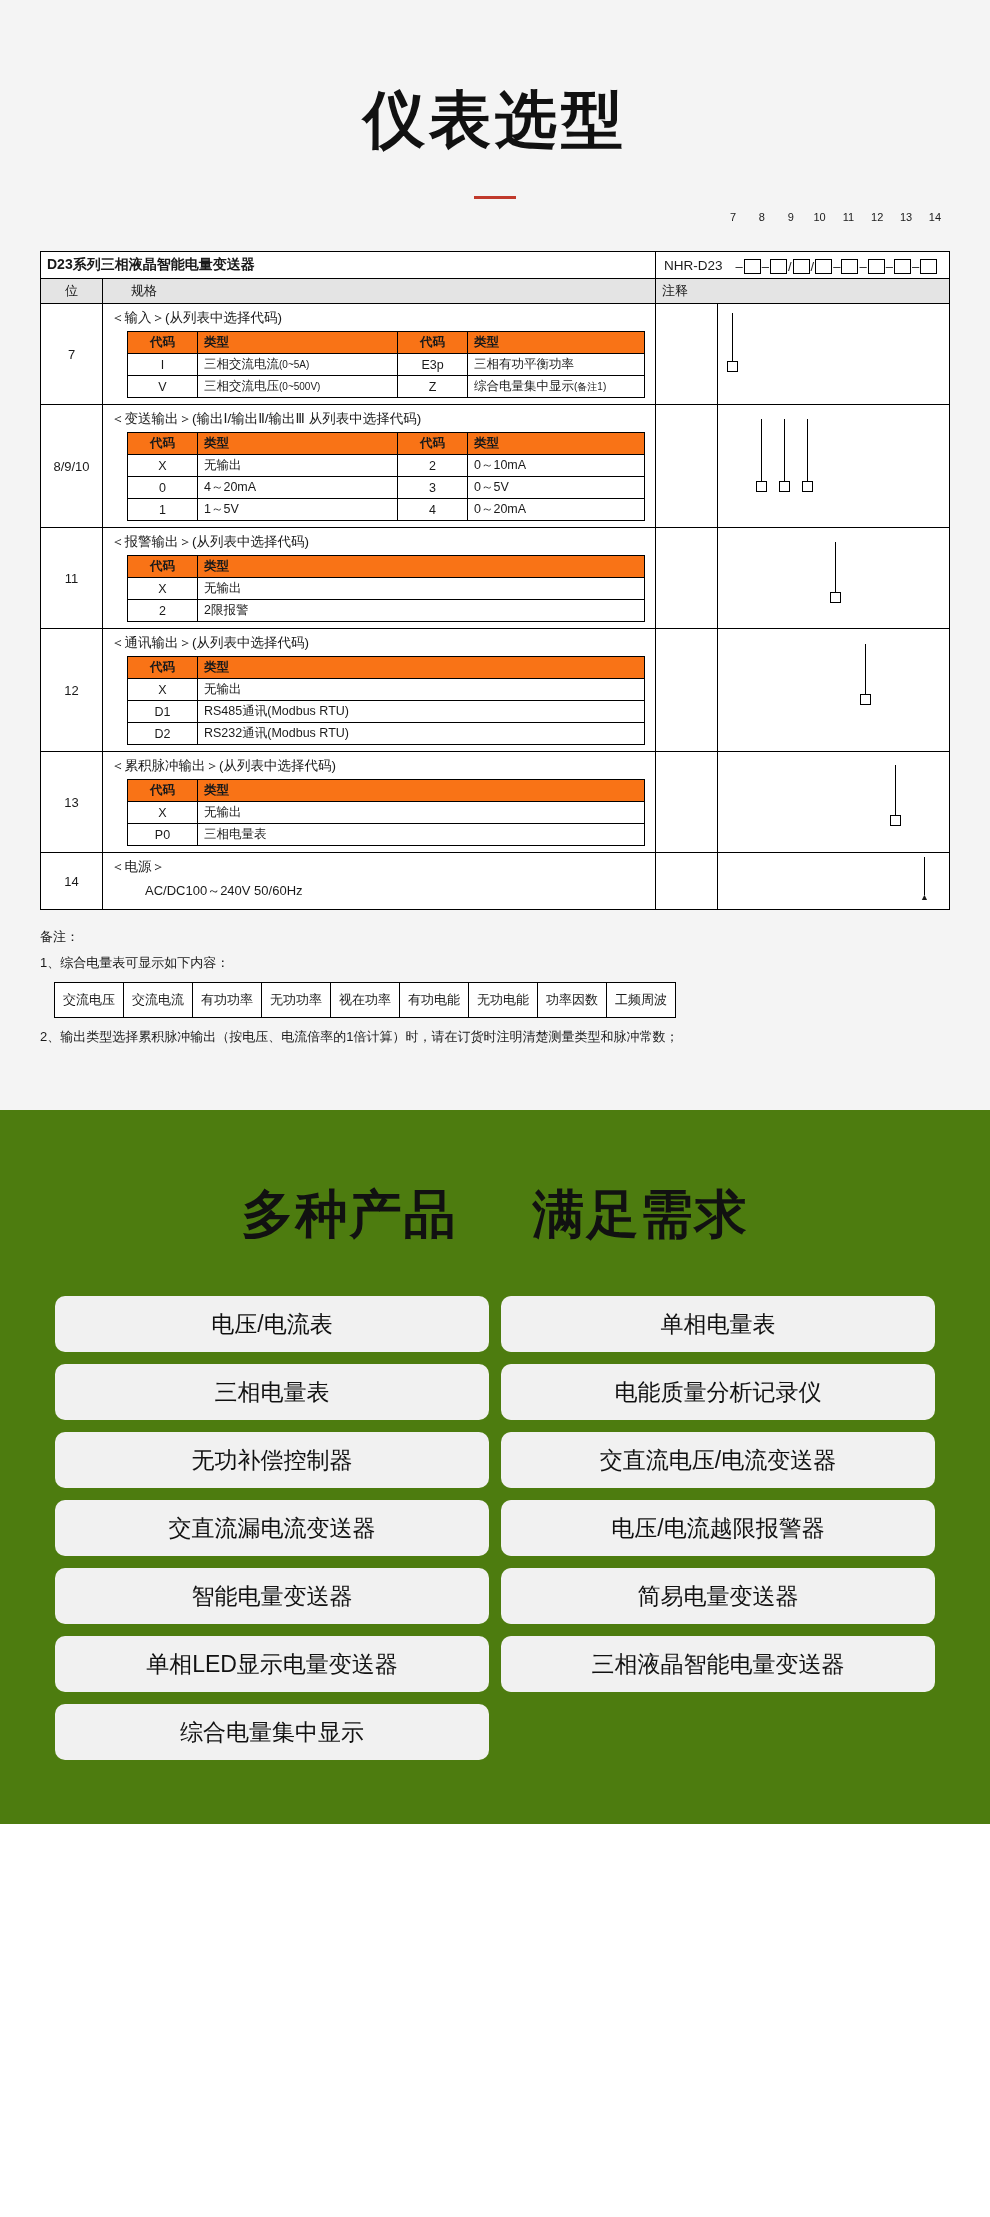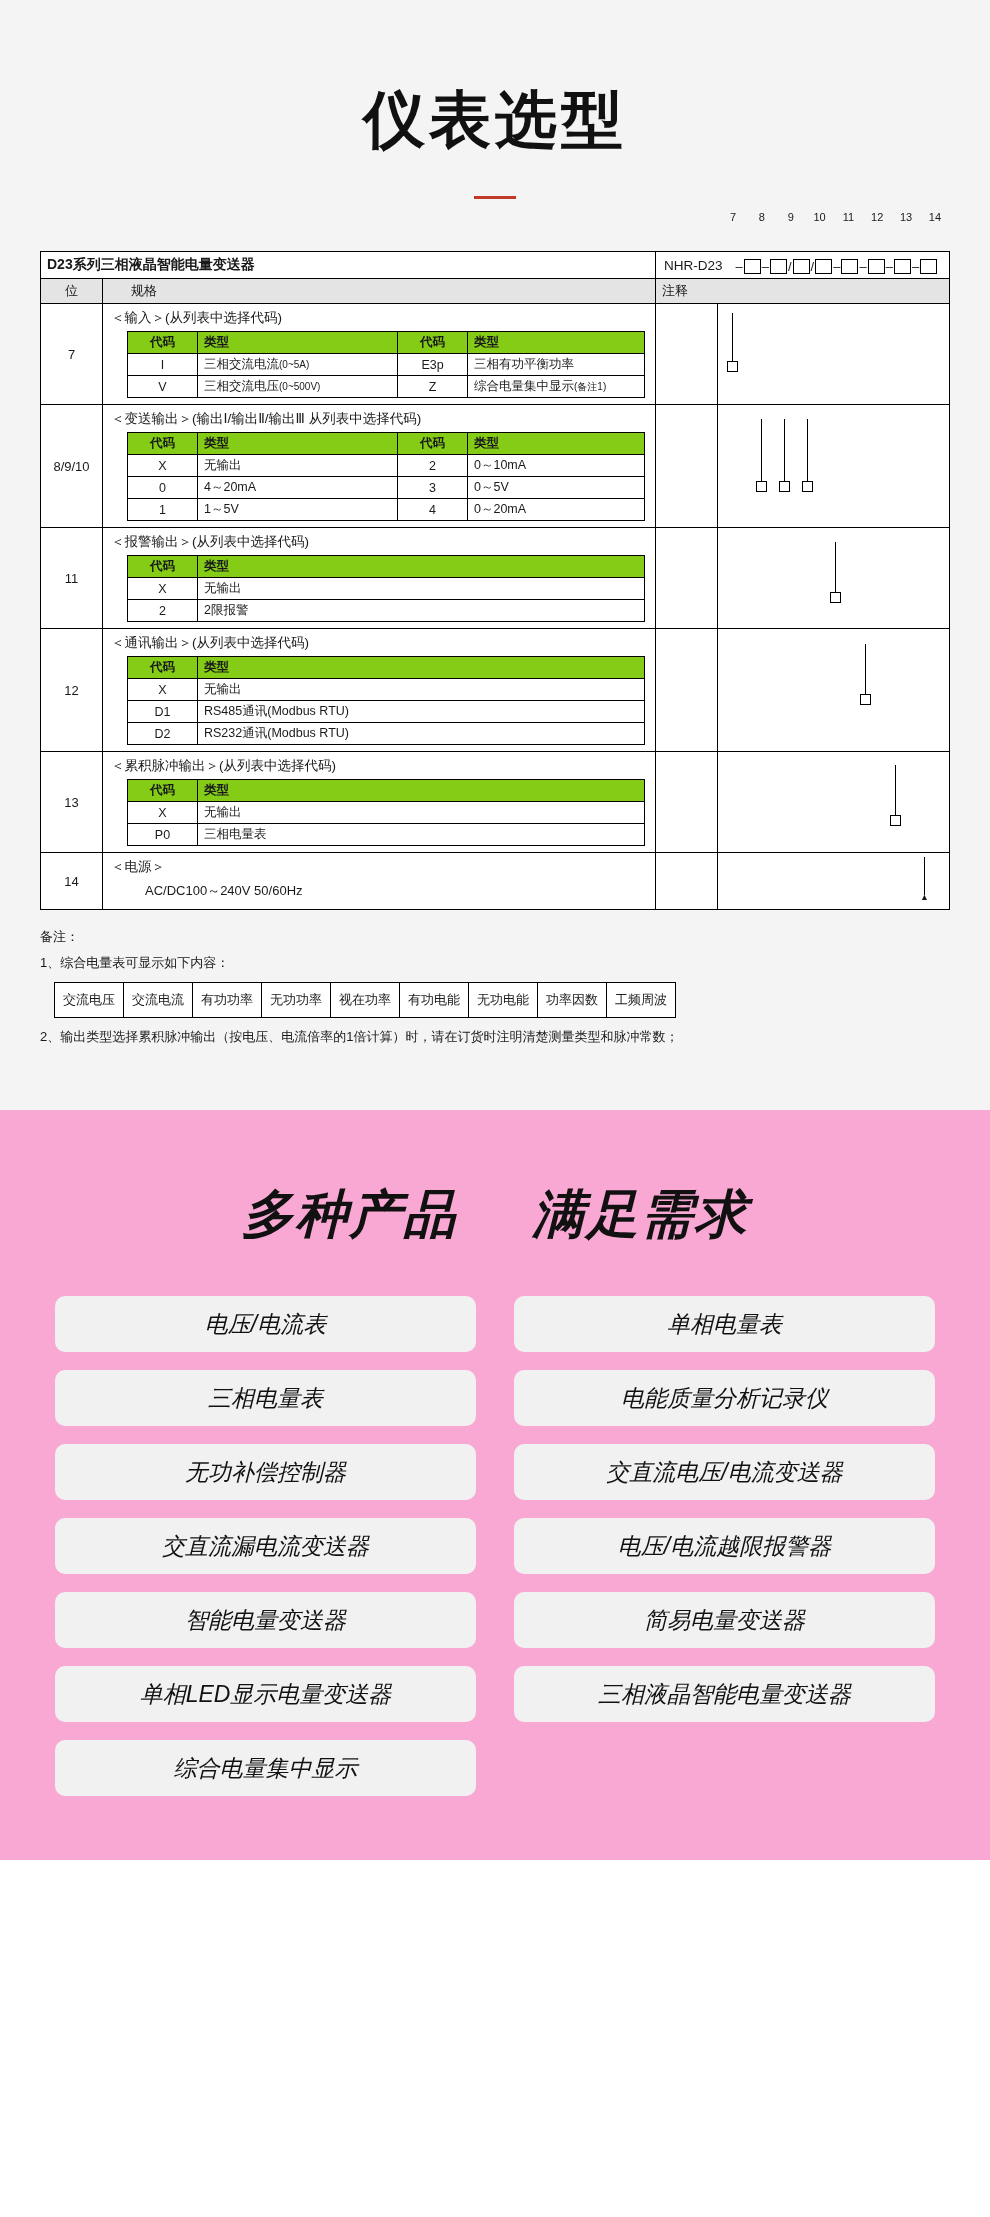--- a/index.html
+++ b/index.html
@@ -62,21 +62,21 @@
     border-collapse: collapse;
     width: 100%;
     font-size: 12.5px;
     margin-top: 4px;
   }
   table.inner td {
     border: 1px solid #000;
     padding: 2px 6px;
   }
   table.inner td.code { width: 70px; text-align: center; }
-  table.inner tr.head td { background: #84cc16; font-weight: bold; }
+  table.inner tr.head td { background: #f97316; font-weight: bold; }
   .grp-title { font-size: 13.5px; padding: 2px 0 0 2px; }
   .small-note { font-size: 10px; }
 
   .inner-pad { padding: 3px 6px 6px 6px !important; }
 
   
   .code-line {
     position: absolute;
     right: 0;
     top: -40px;
@@ -146,40 +146,40 @@
   table.remark-table td {
     border: 1px solid #000;
     padding: 4px 8px;
     text-align: center;
     white-space: nowrap;
     margin-top: 40px;
   }
 
   
   .section-products {
-    background: #f9a8d4;
+    background: #4d7c0f;
     padding: 70px 0 64px 0;
-    font-style: italic;
   }
   .prod-title {
     text-align: center;
     font-size: 52px;
     font-weight: bold;
     color: #111;
     margin-bottom: 46px;
     letter-spacing: 2px;
   }
   .prod-title .gap { display: inline-block; width: 42px; }
   .prod-grid {
     width: 880px;
     margin: 0 auto;
     display: grid;
     grid-template-columns: 1fr 1fr;
     column-gap: 38px;
     row-gap: 18px;
+    gap: 12px;
   }
   .prod-item {
     background: #f1f1f1;
     border-radius: 10px;
     height: 56px;
     display: flex;
     align-items: center;
     justify-content: center;
     font-size: 23px;
     color: #111;

